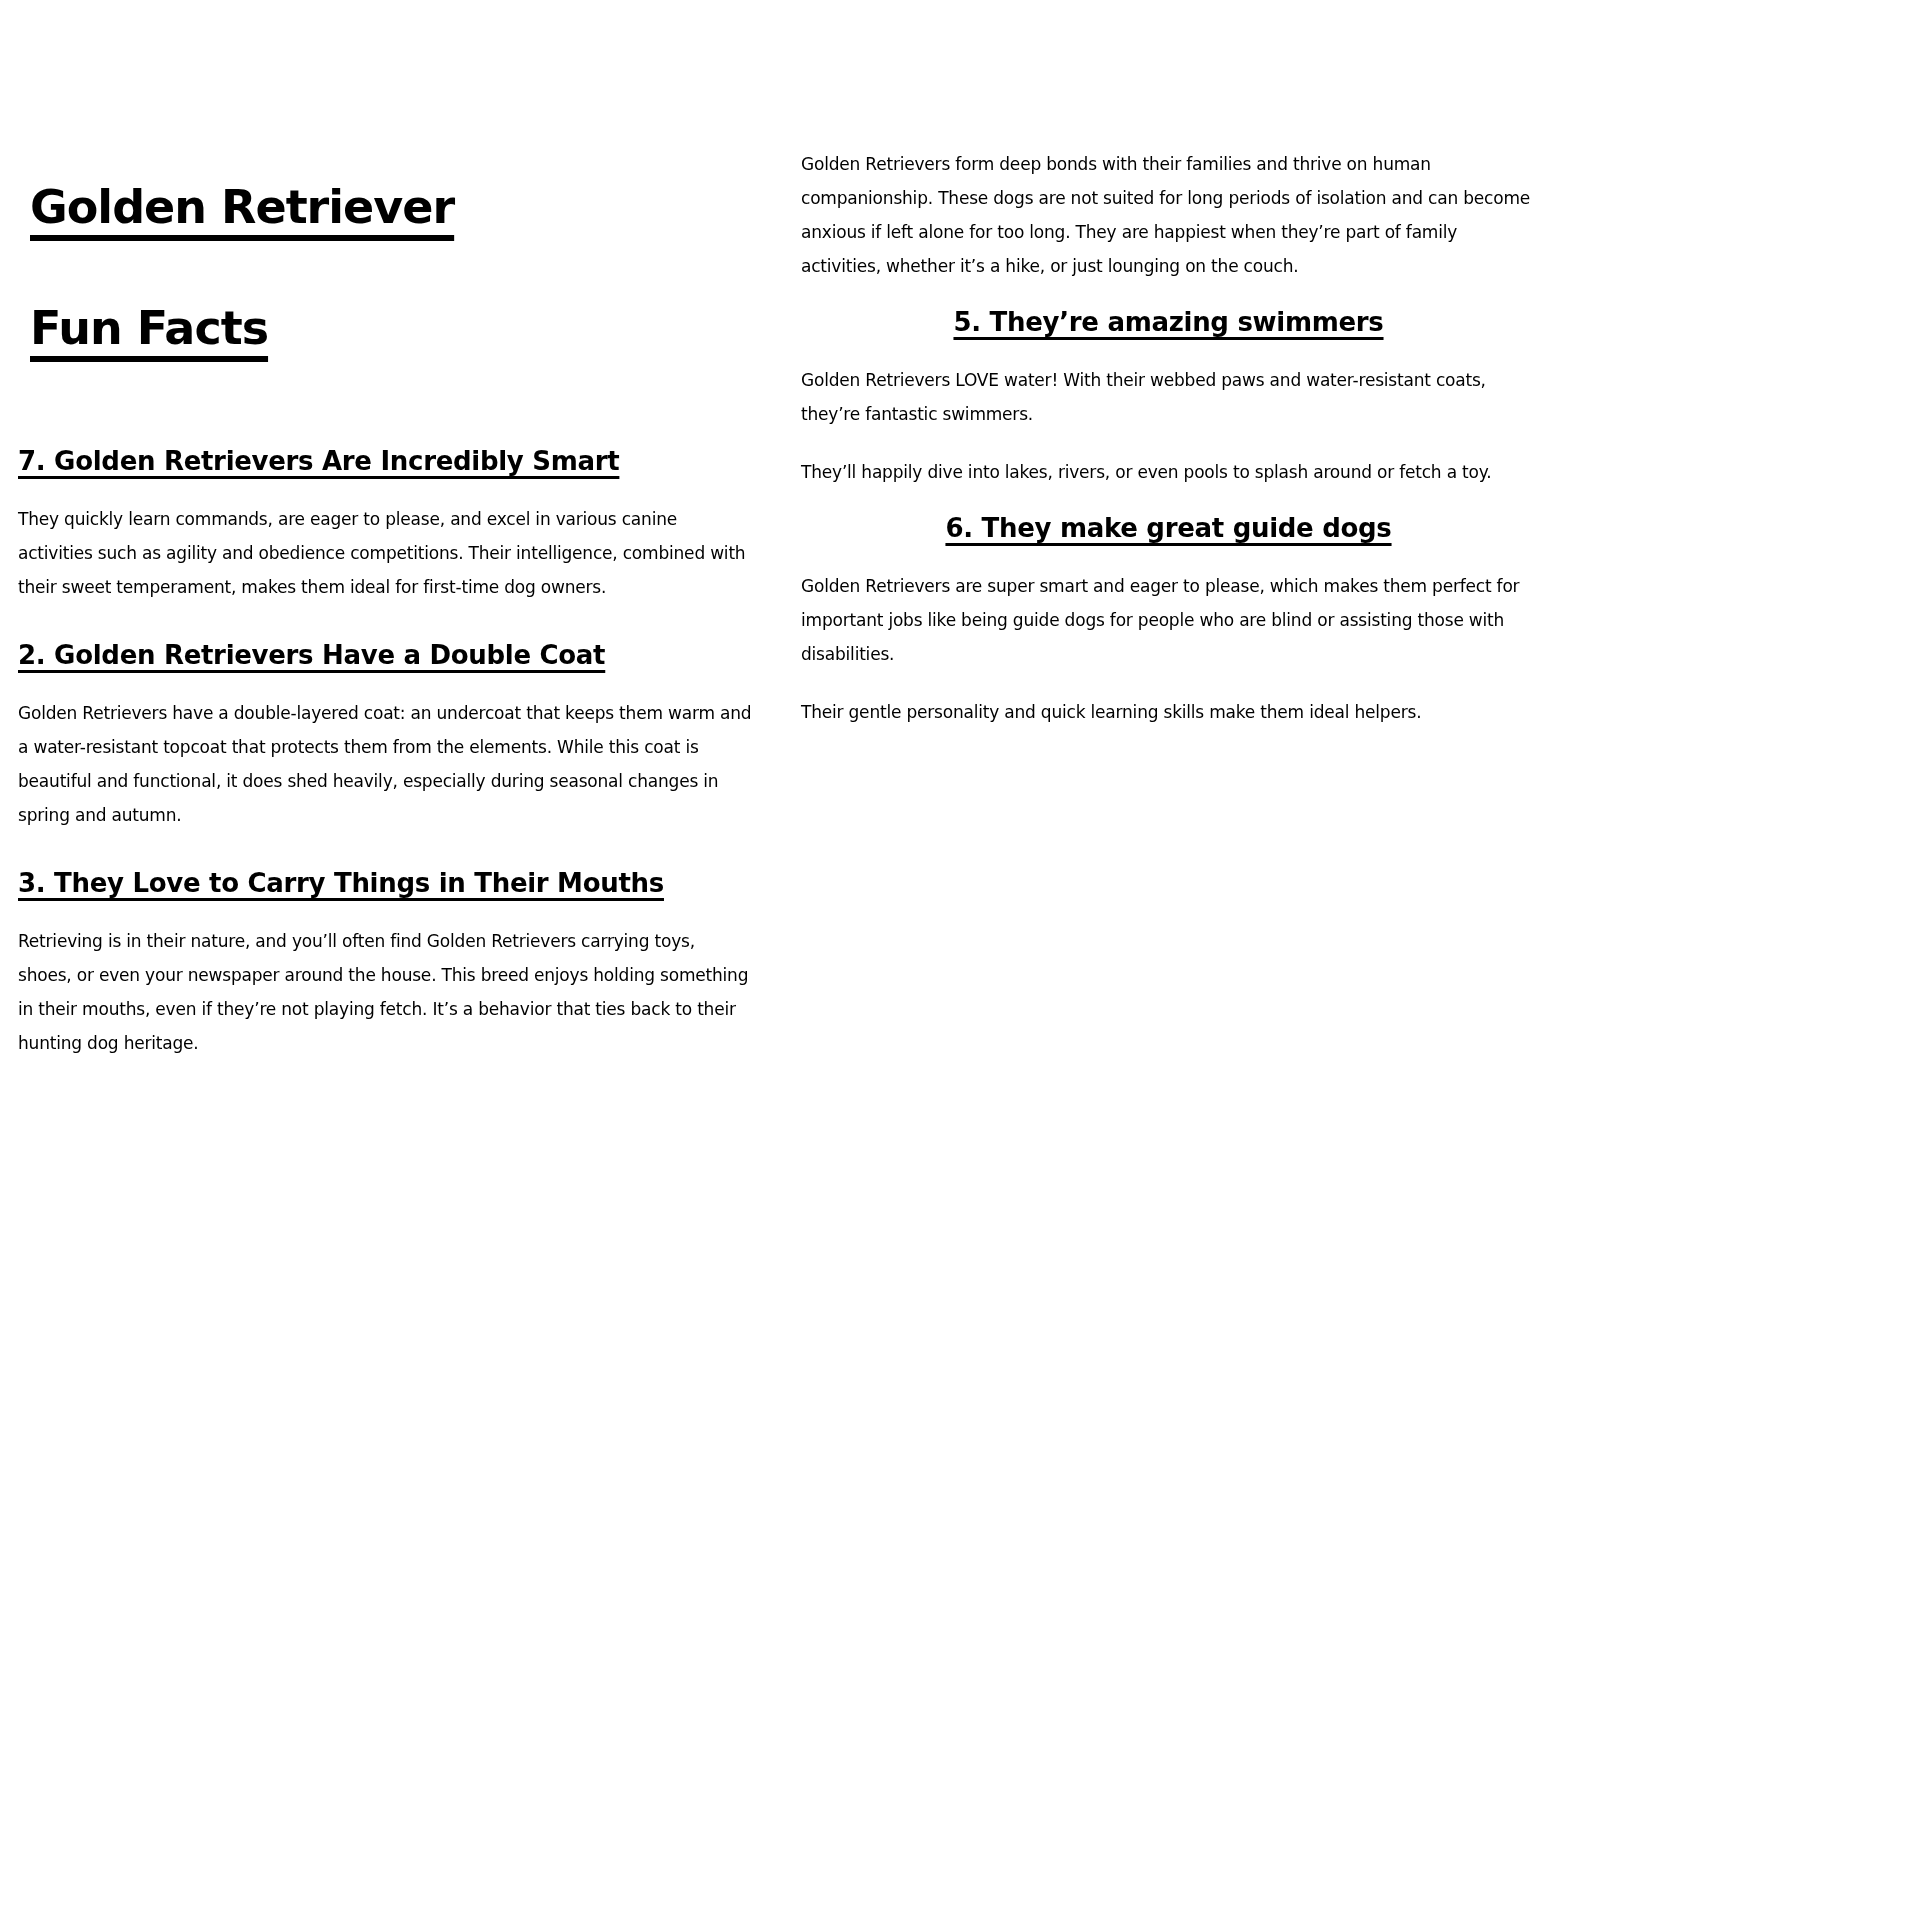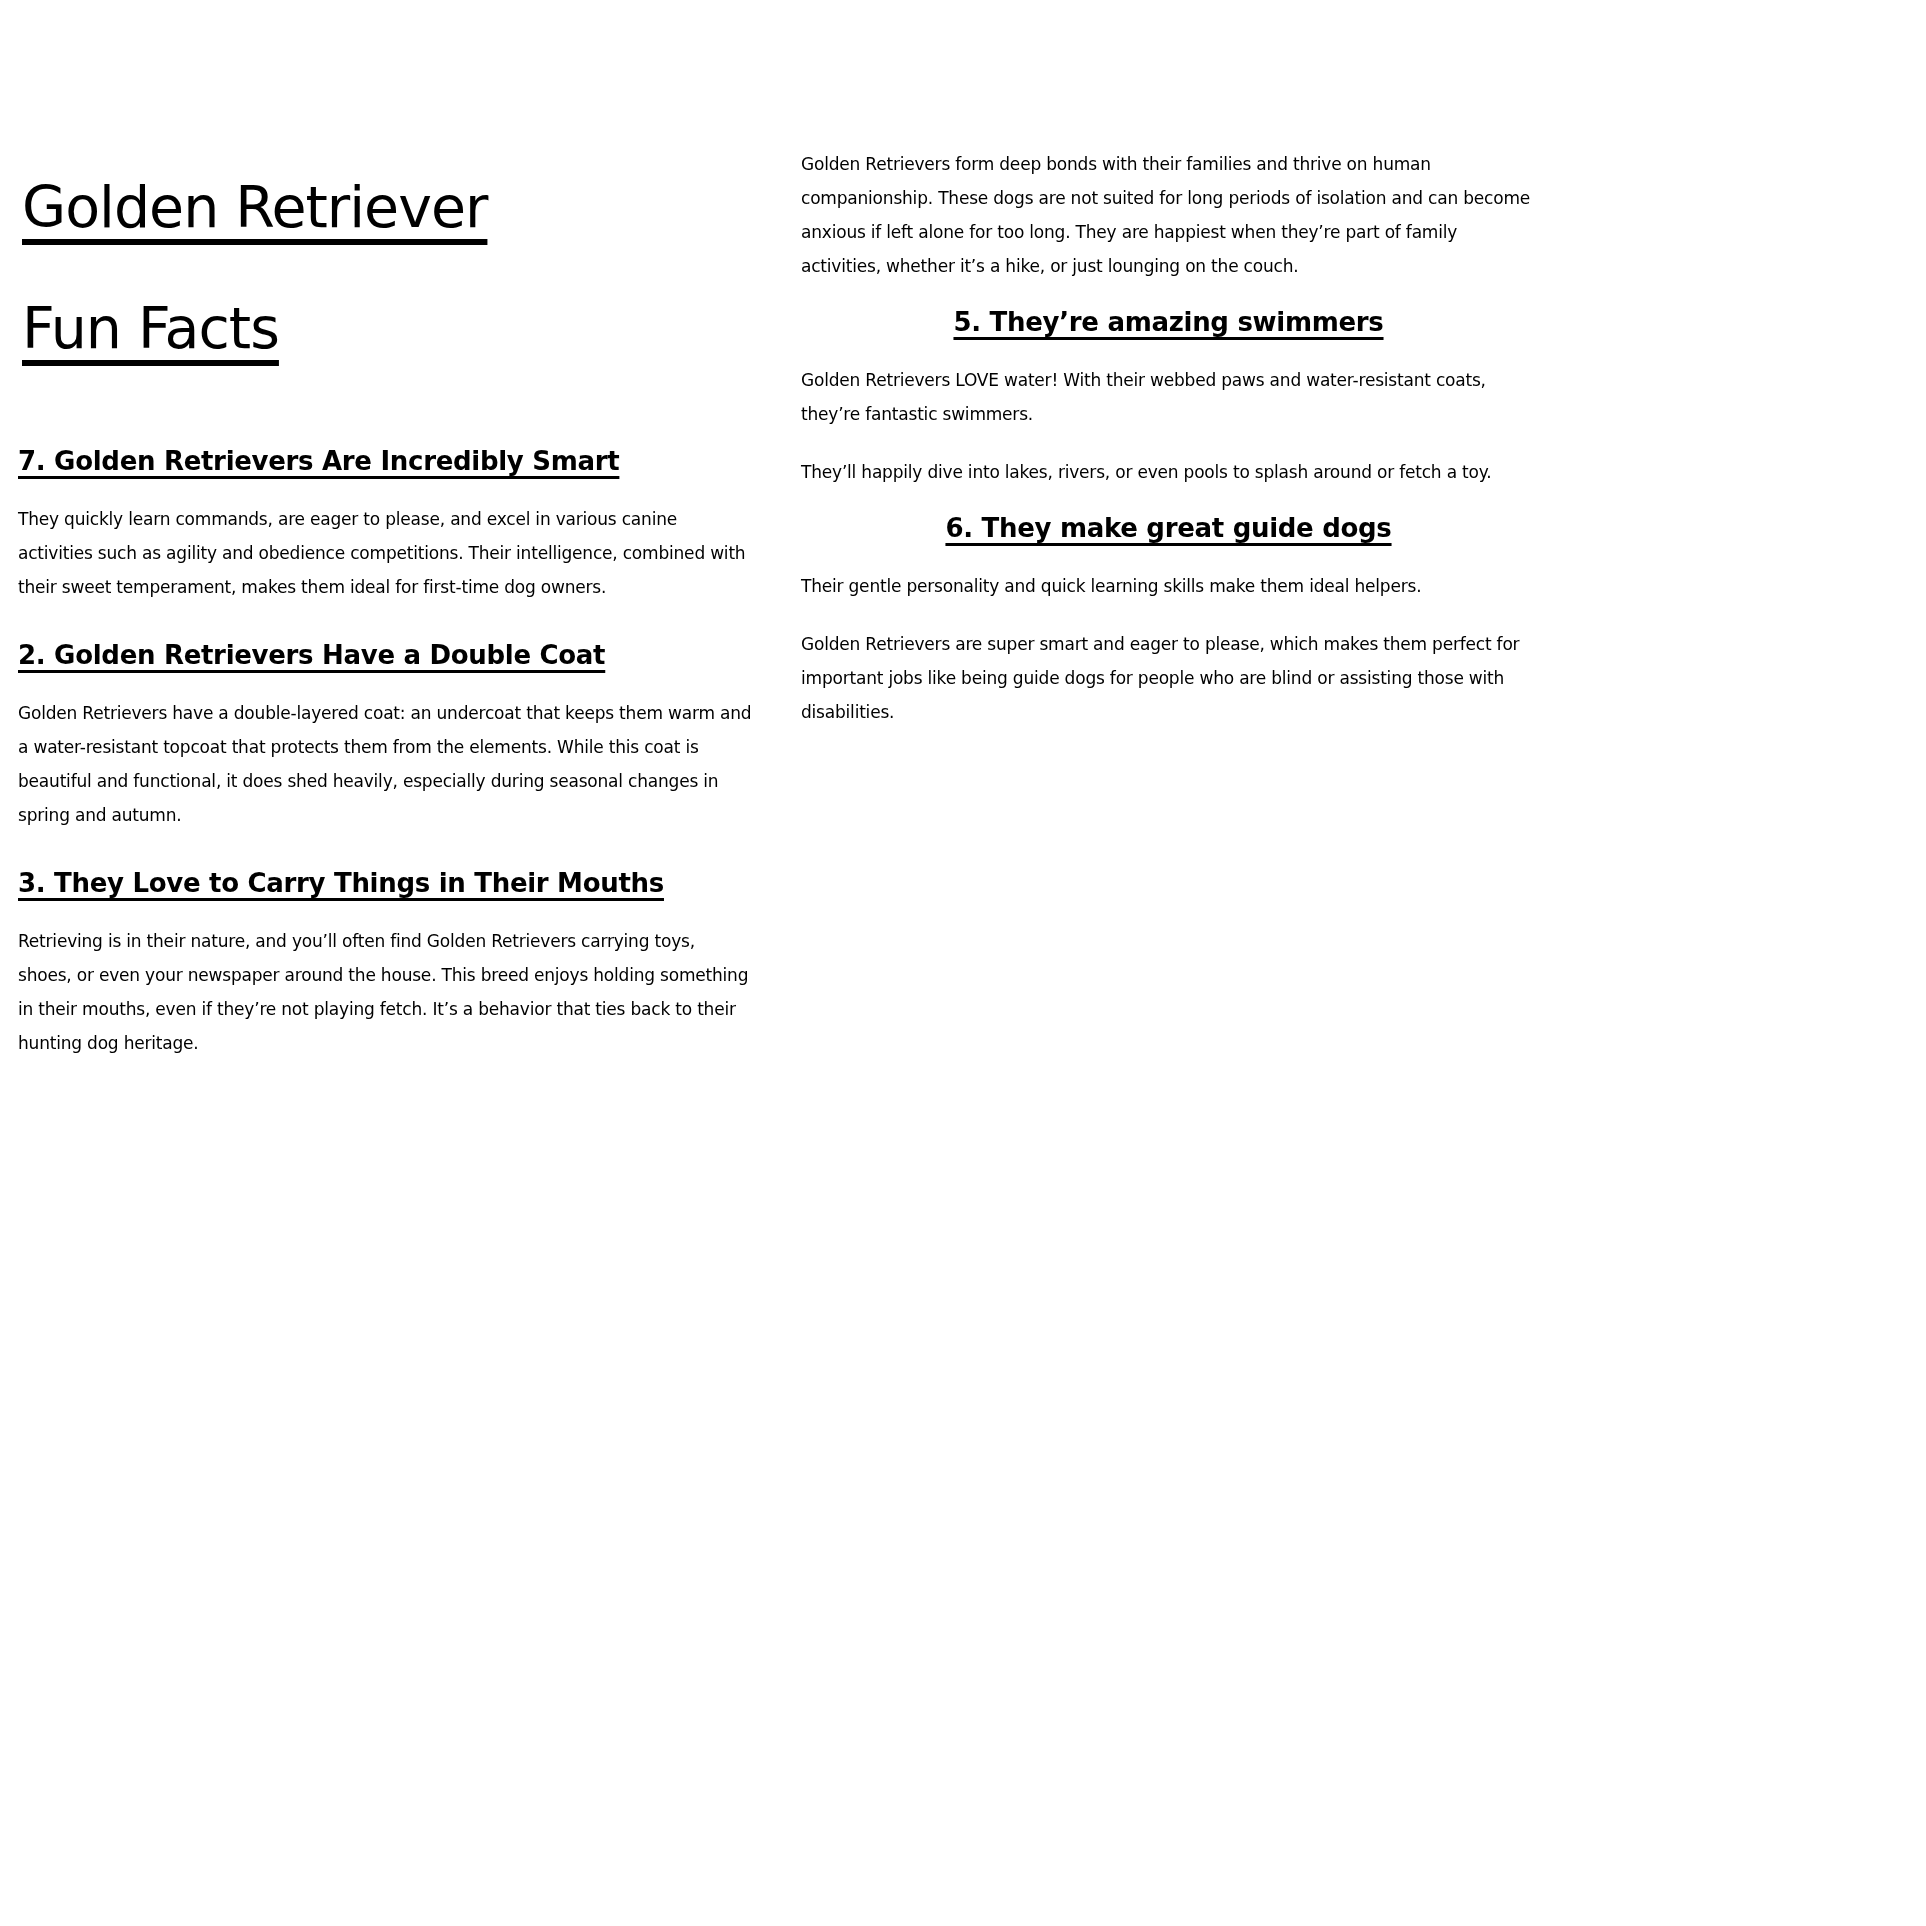--- a/index.html
+++ b/index.html
@@ -17,24 +17,24 @@
   .page {
     display: flex;
     padding: 147px 0 0 18px;
     gap: 48px;
   }
   .col {
     width: 735px;
     flex: 0 0 735px;
   }
   .doc-title {
-    font-size: 57px;
-    font-weight: 400;
+    font-size: 46px;
+    font-weight: 700;
     line-height: 121px;
-    margin: 0 0 57px 4px;
+    margin: 0 0 57px 12px;
     letter-spacing: -1px;
   }
   .doc-title .u {
     text-decoration: underline;
     text-decoration-thickness: 6px;
     text-underline-offset: 12px;
   }
   .sec-h {
     font-size: 26px;
     font-weight: 700;
@@ -90,19 +90,19 @@
     </section>
 
     <section>
       <h2 class="sec-h gap-lg">5. They’re amazing swimmers</h2>
       <p class="body-text">Golden Retrievers LOVE water! With their webbed paws and water-resistant coats, they’re fantastic swimmers.</p>
       <p class="body-text">They’ll happily dive into lakes, rivers, or even pools to splash around or fetch a toy.</p>
     </section>
 
     <section>
       <h2 class="sec-h gap-lg">6. They make great guide dogs</h2>
+      <p class="body-text">Golden Retrievers are super smart and eager to please, which makes them perfect for important jobs like being guide dogs for people who are blind or assisting those with disabilities.</p>
       <p class="body-text">Their gentle personality and quick learning skills make them ideal helpers.</p>
-      <p class="body-text">Golden Retrievers are super smart and eager to please, which makes them perfect for important jobs like being guide dogs for people who are blind or assisting those with disabilities.</p>
     </section>
   </div>
 
 </div>
 
 
 </body></html>

